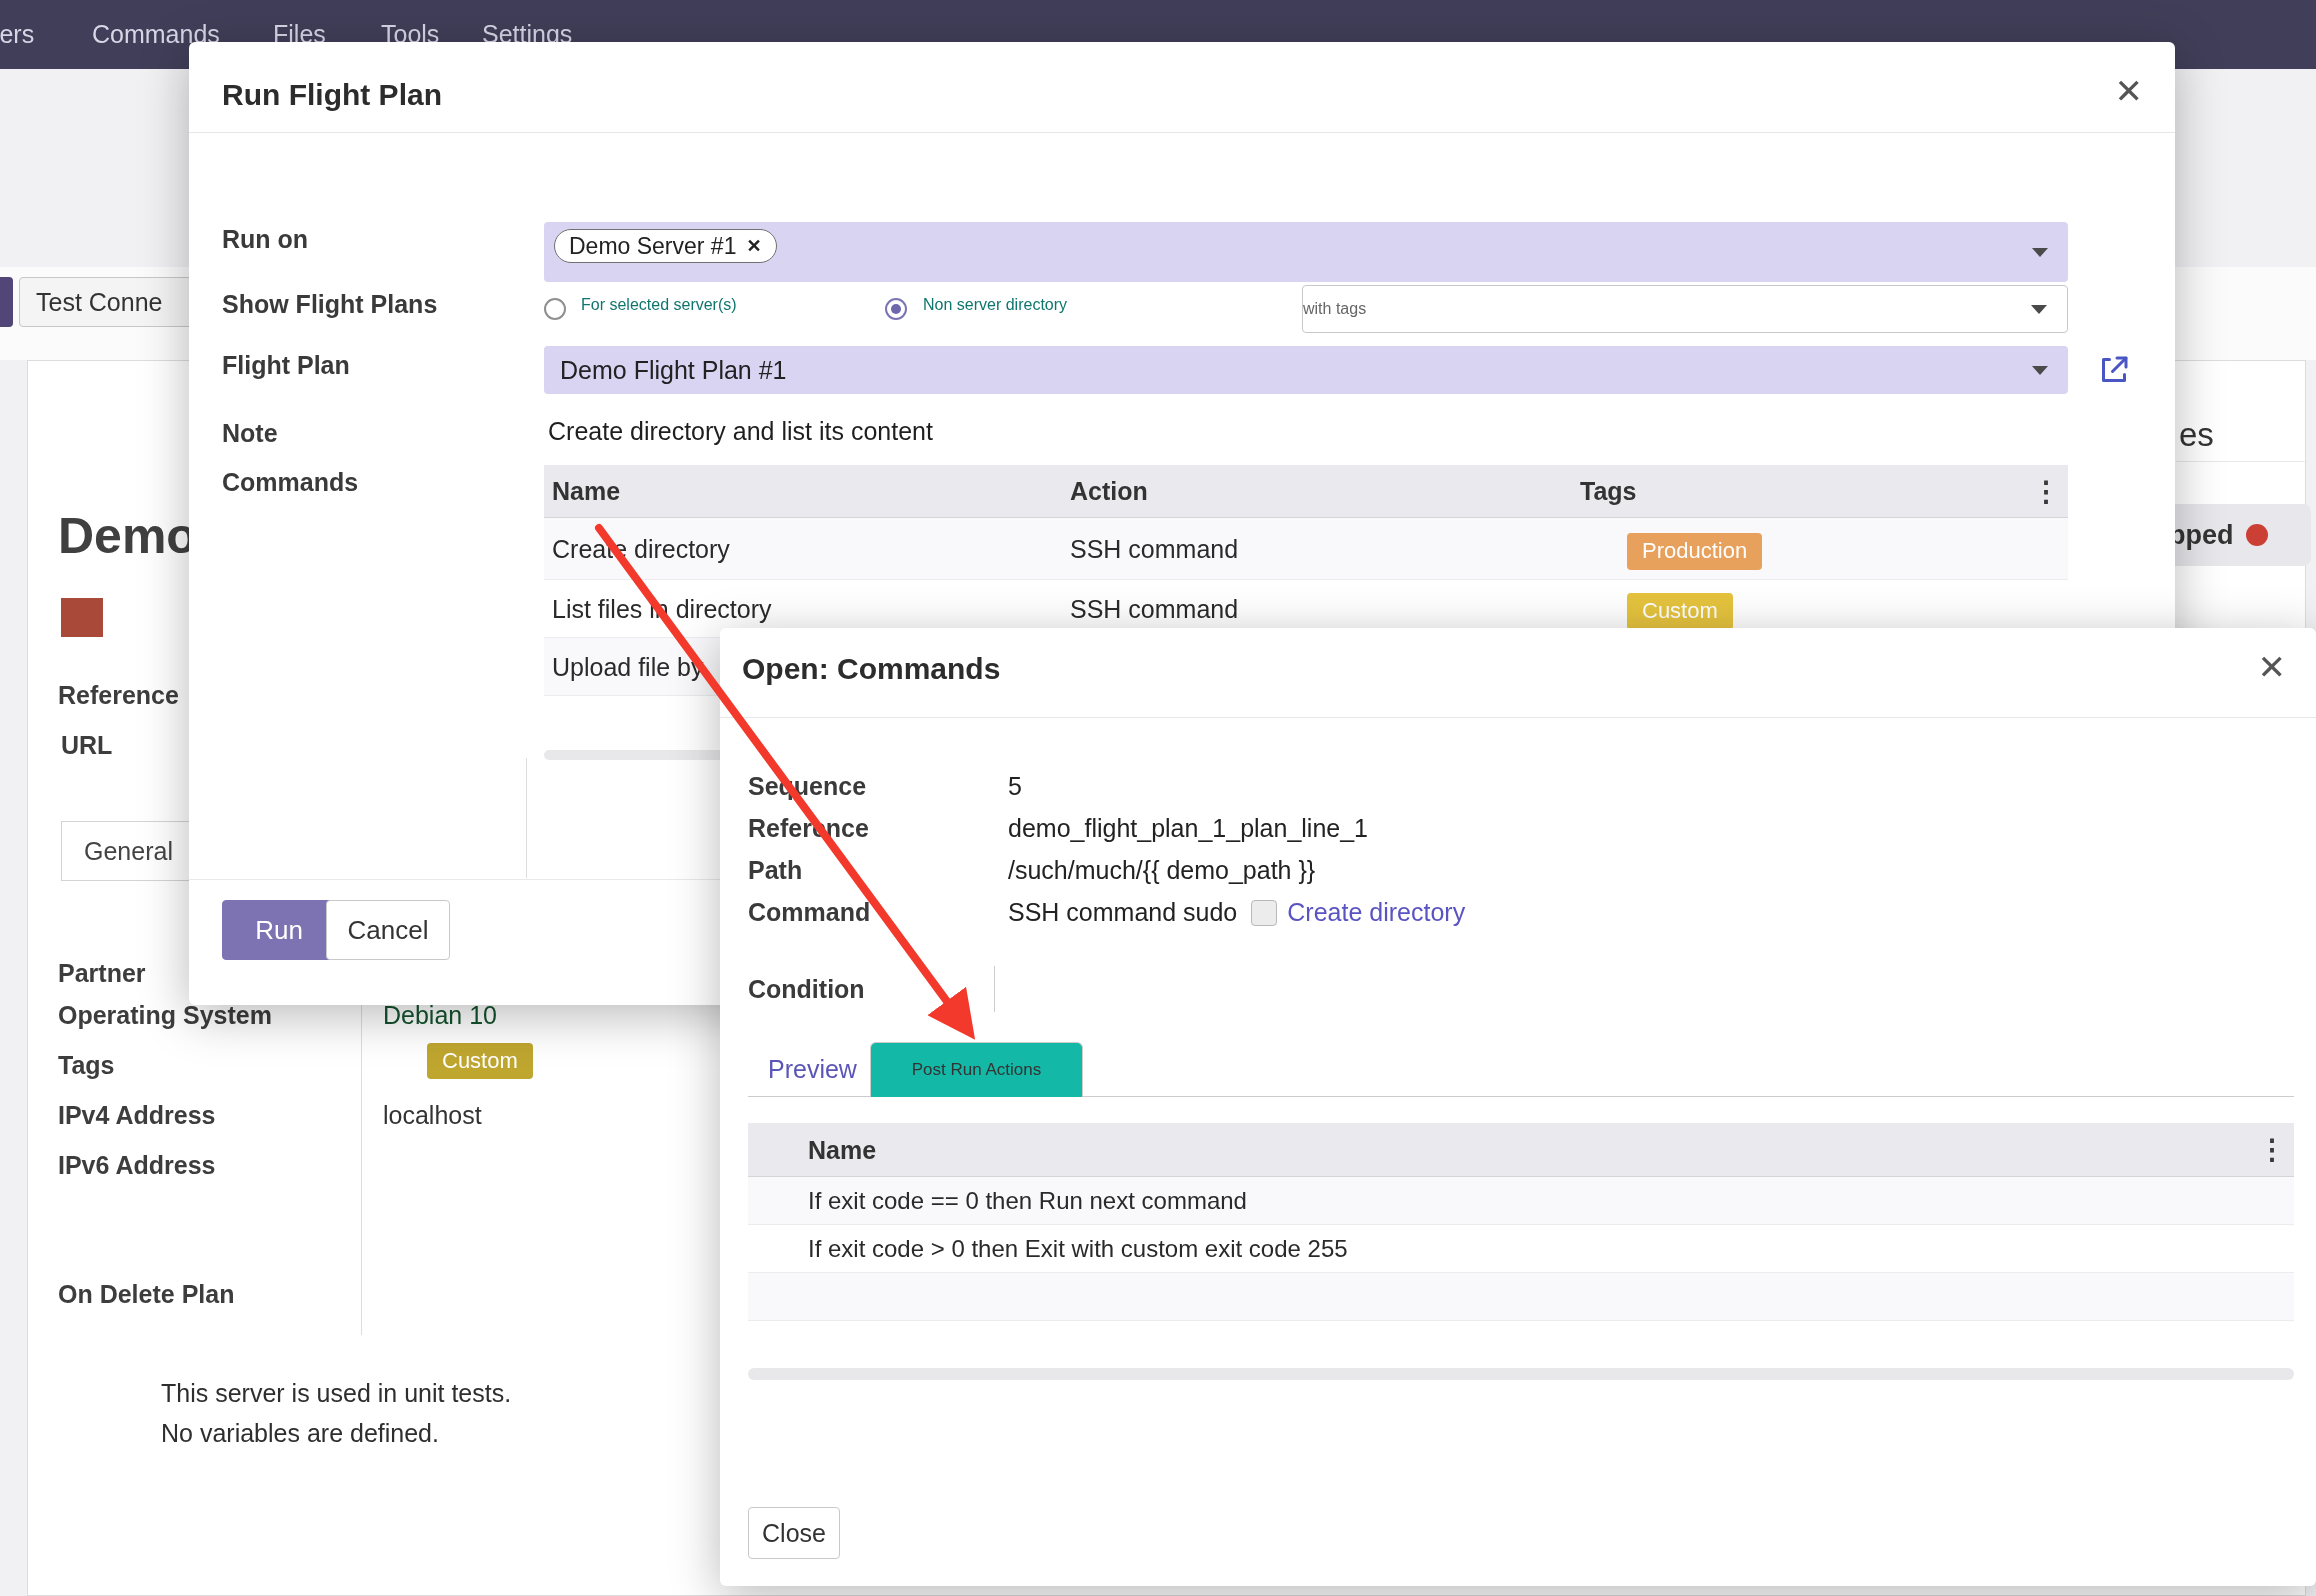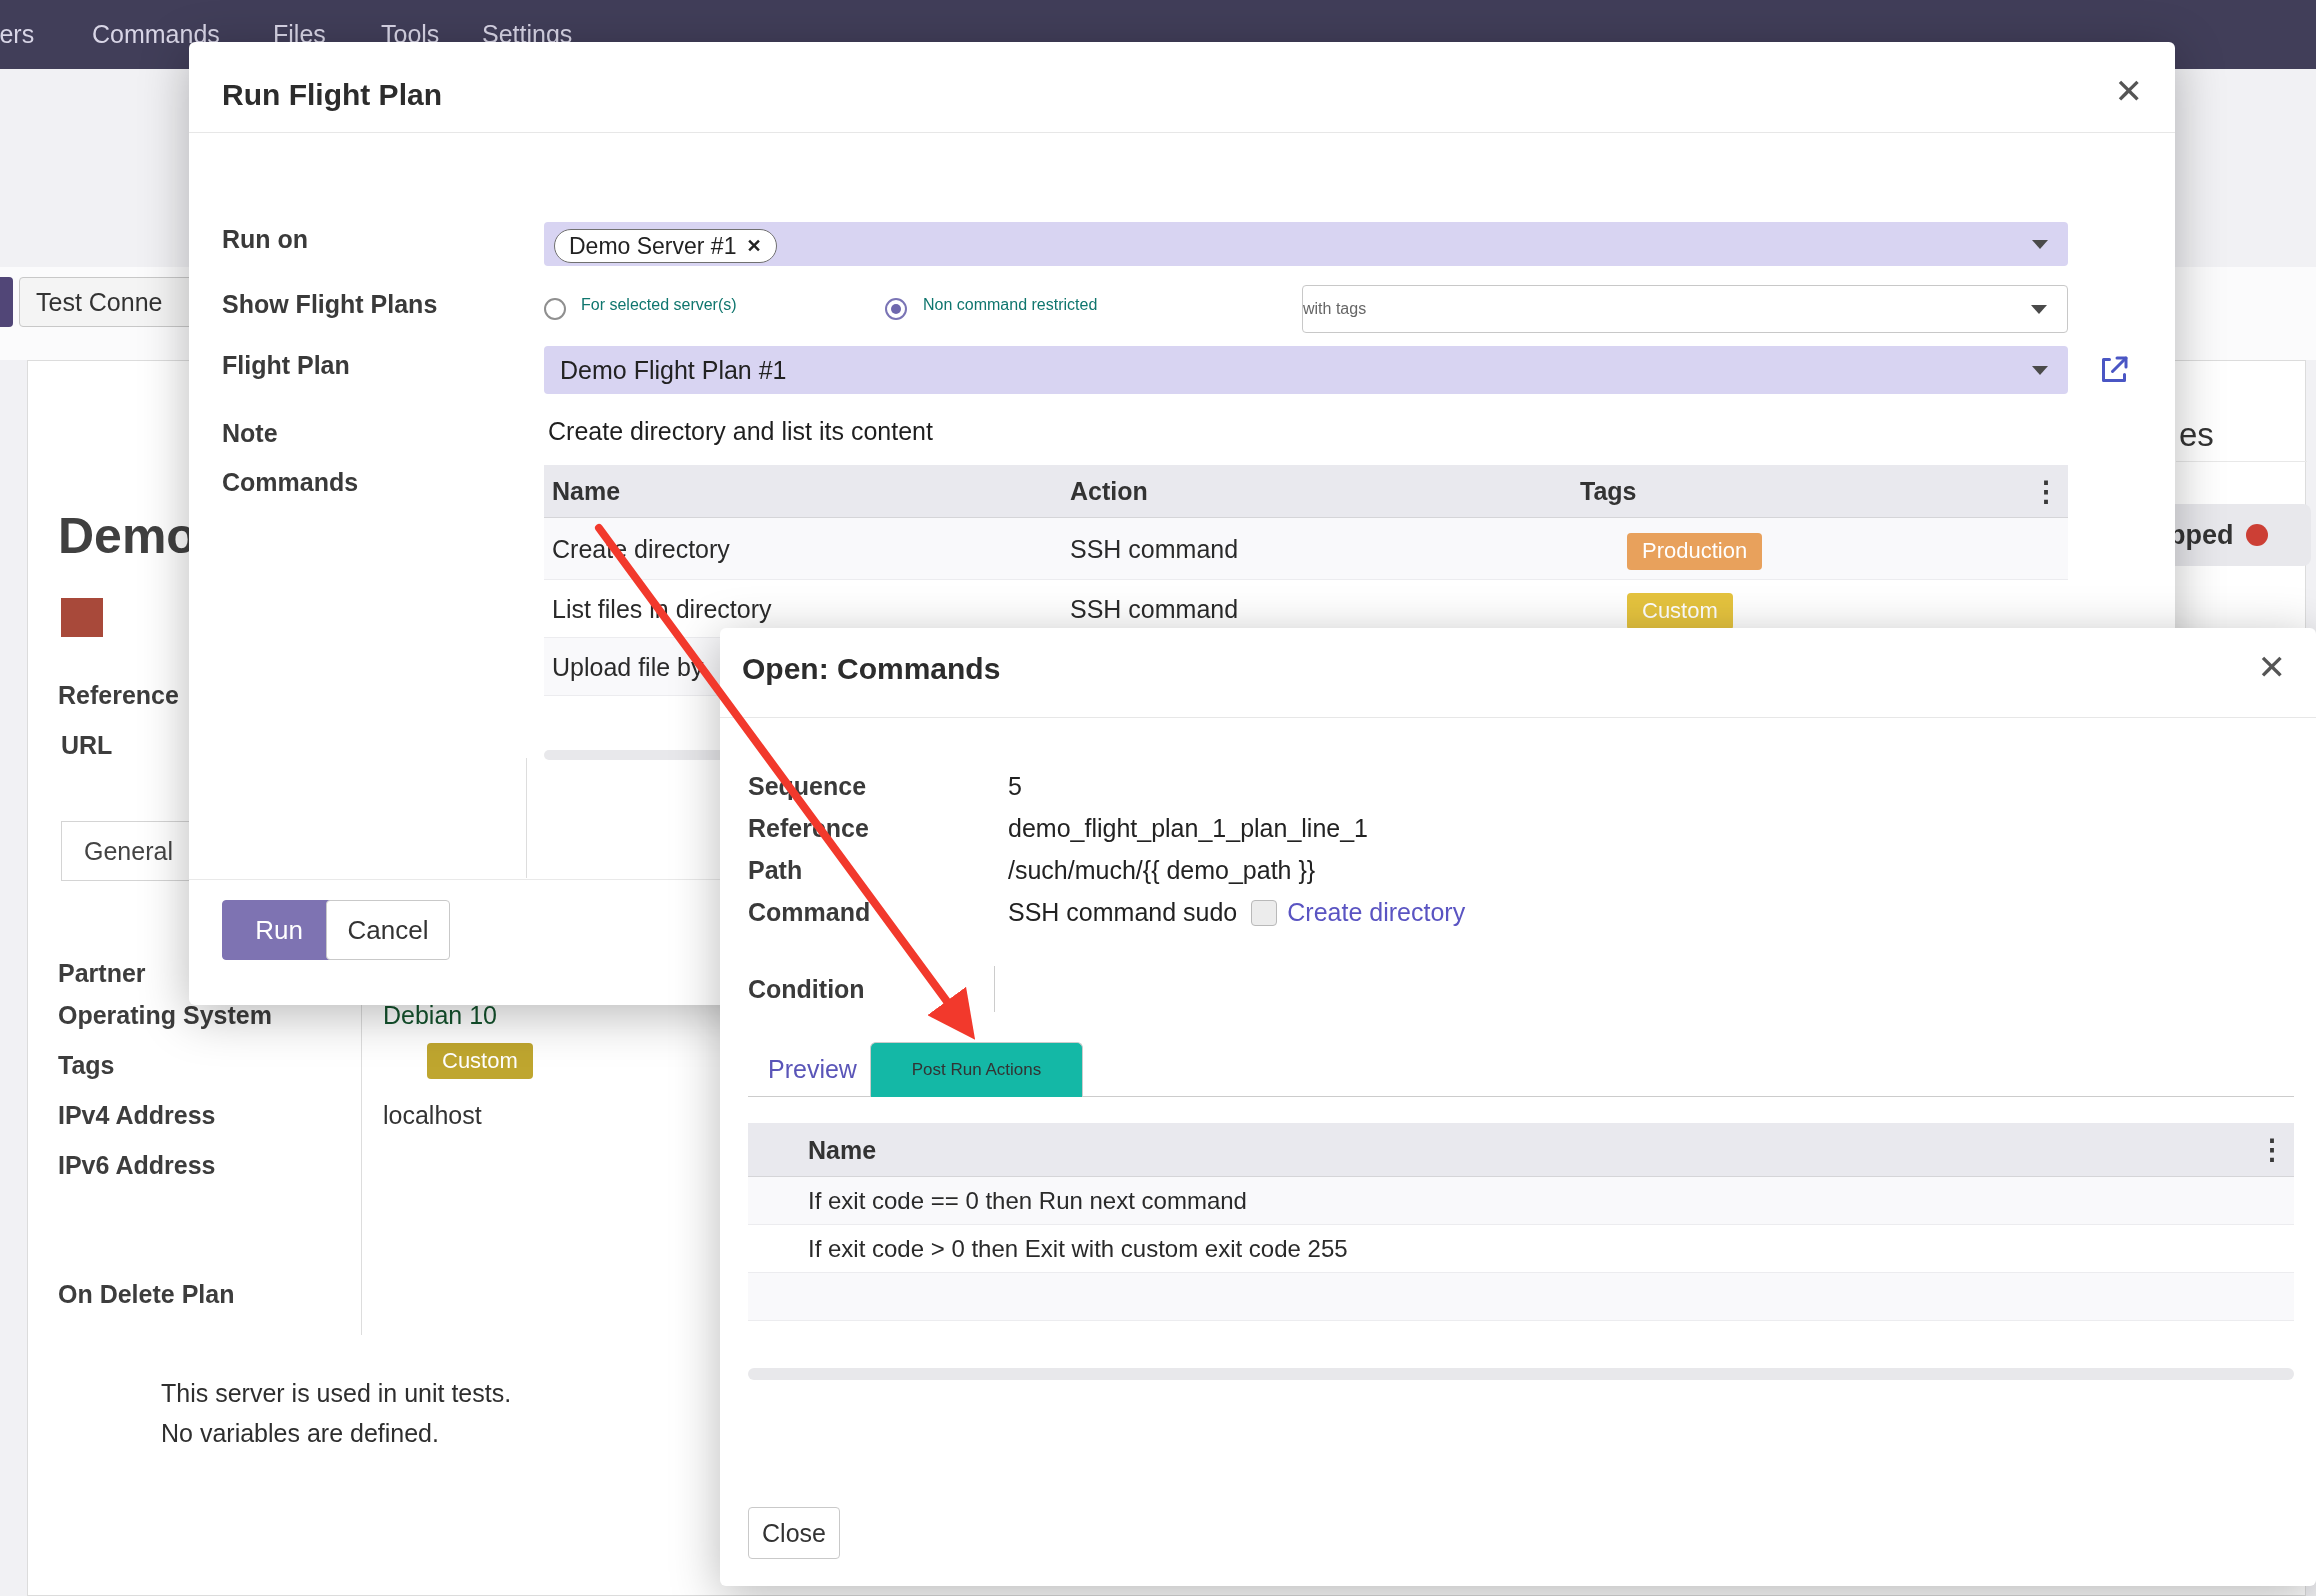--- a/index.html
+++ b/index.html
@@ -133,32 +133,32 @@
     <div class="modal-title" style="left:33px; top:36px;">Run Flight Plan</div>
     <div class="modal-close" style="right:32px; top:32px;">✕</div>
     <div class="hline" style="top:90px;"></div>
 
     <div class="m-label" style="left:33px; top:183px;">Run on</div>
     <div class="m-label" style="left:33px; top:248px;">Show Flight Plans</div>
     <div class="m-label" style="left:33px; top:309px;">Flight Plan</div>
     <div class="m-label" style="left:33px; top:377px;">Note</div>
     <div class="m-label" style="left:33px; top:426px;">Commands</div>
 
-    <div class="field lav" style="left:355px; top:180px; width:1524px; height:44px;">
+    <div class="field lav" style="left:355px; top:180px; width:1524px; height:60px;">
       <div class="chip">
         <span>Demo Server #1</span>
         <span class="chip-x">✕</span>
       </div>
       <span class="caret"></span>
     </div>
 
     <span class="radio" style="left:355px; top:256px;"></span>
     <span class="rlabel" style="left:392px; top:254px;">For selected server(s)</span>
     <span class="radio sel" style="left:696px; top:256px;"></span>
-    <span class="rlabel" style="left:734px; top:254px;">Non command restricted</span>
+    <span class="rlabel" style="left:734px; top:254px;">Non server directory</span>
     <div class="select" style="left:1113px; top:243px; width:766px; height:48px;">
       <div class="ftext">with tags</div>
       <span class="caret"></span>
     </div>
 
     <div class="field lav" style="left:355px; top:304px; width:1524px; height:48px;">
       <div class="ftext">Demo Flight Plan #1</div>
       <span class="caret"></span>
     </div>
     <span class="ext-icon" style="left:1907px; top:310px; width:36px; height:36px;">

